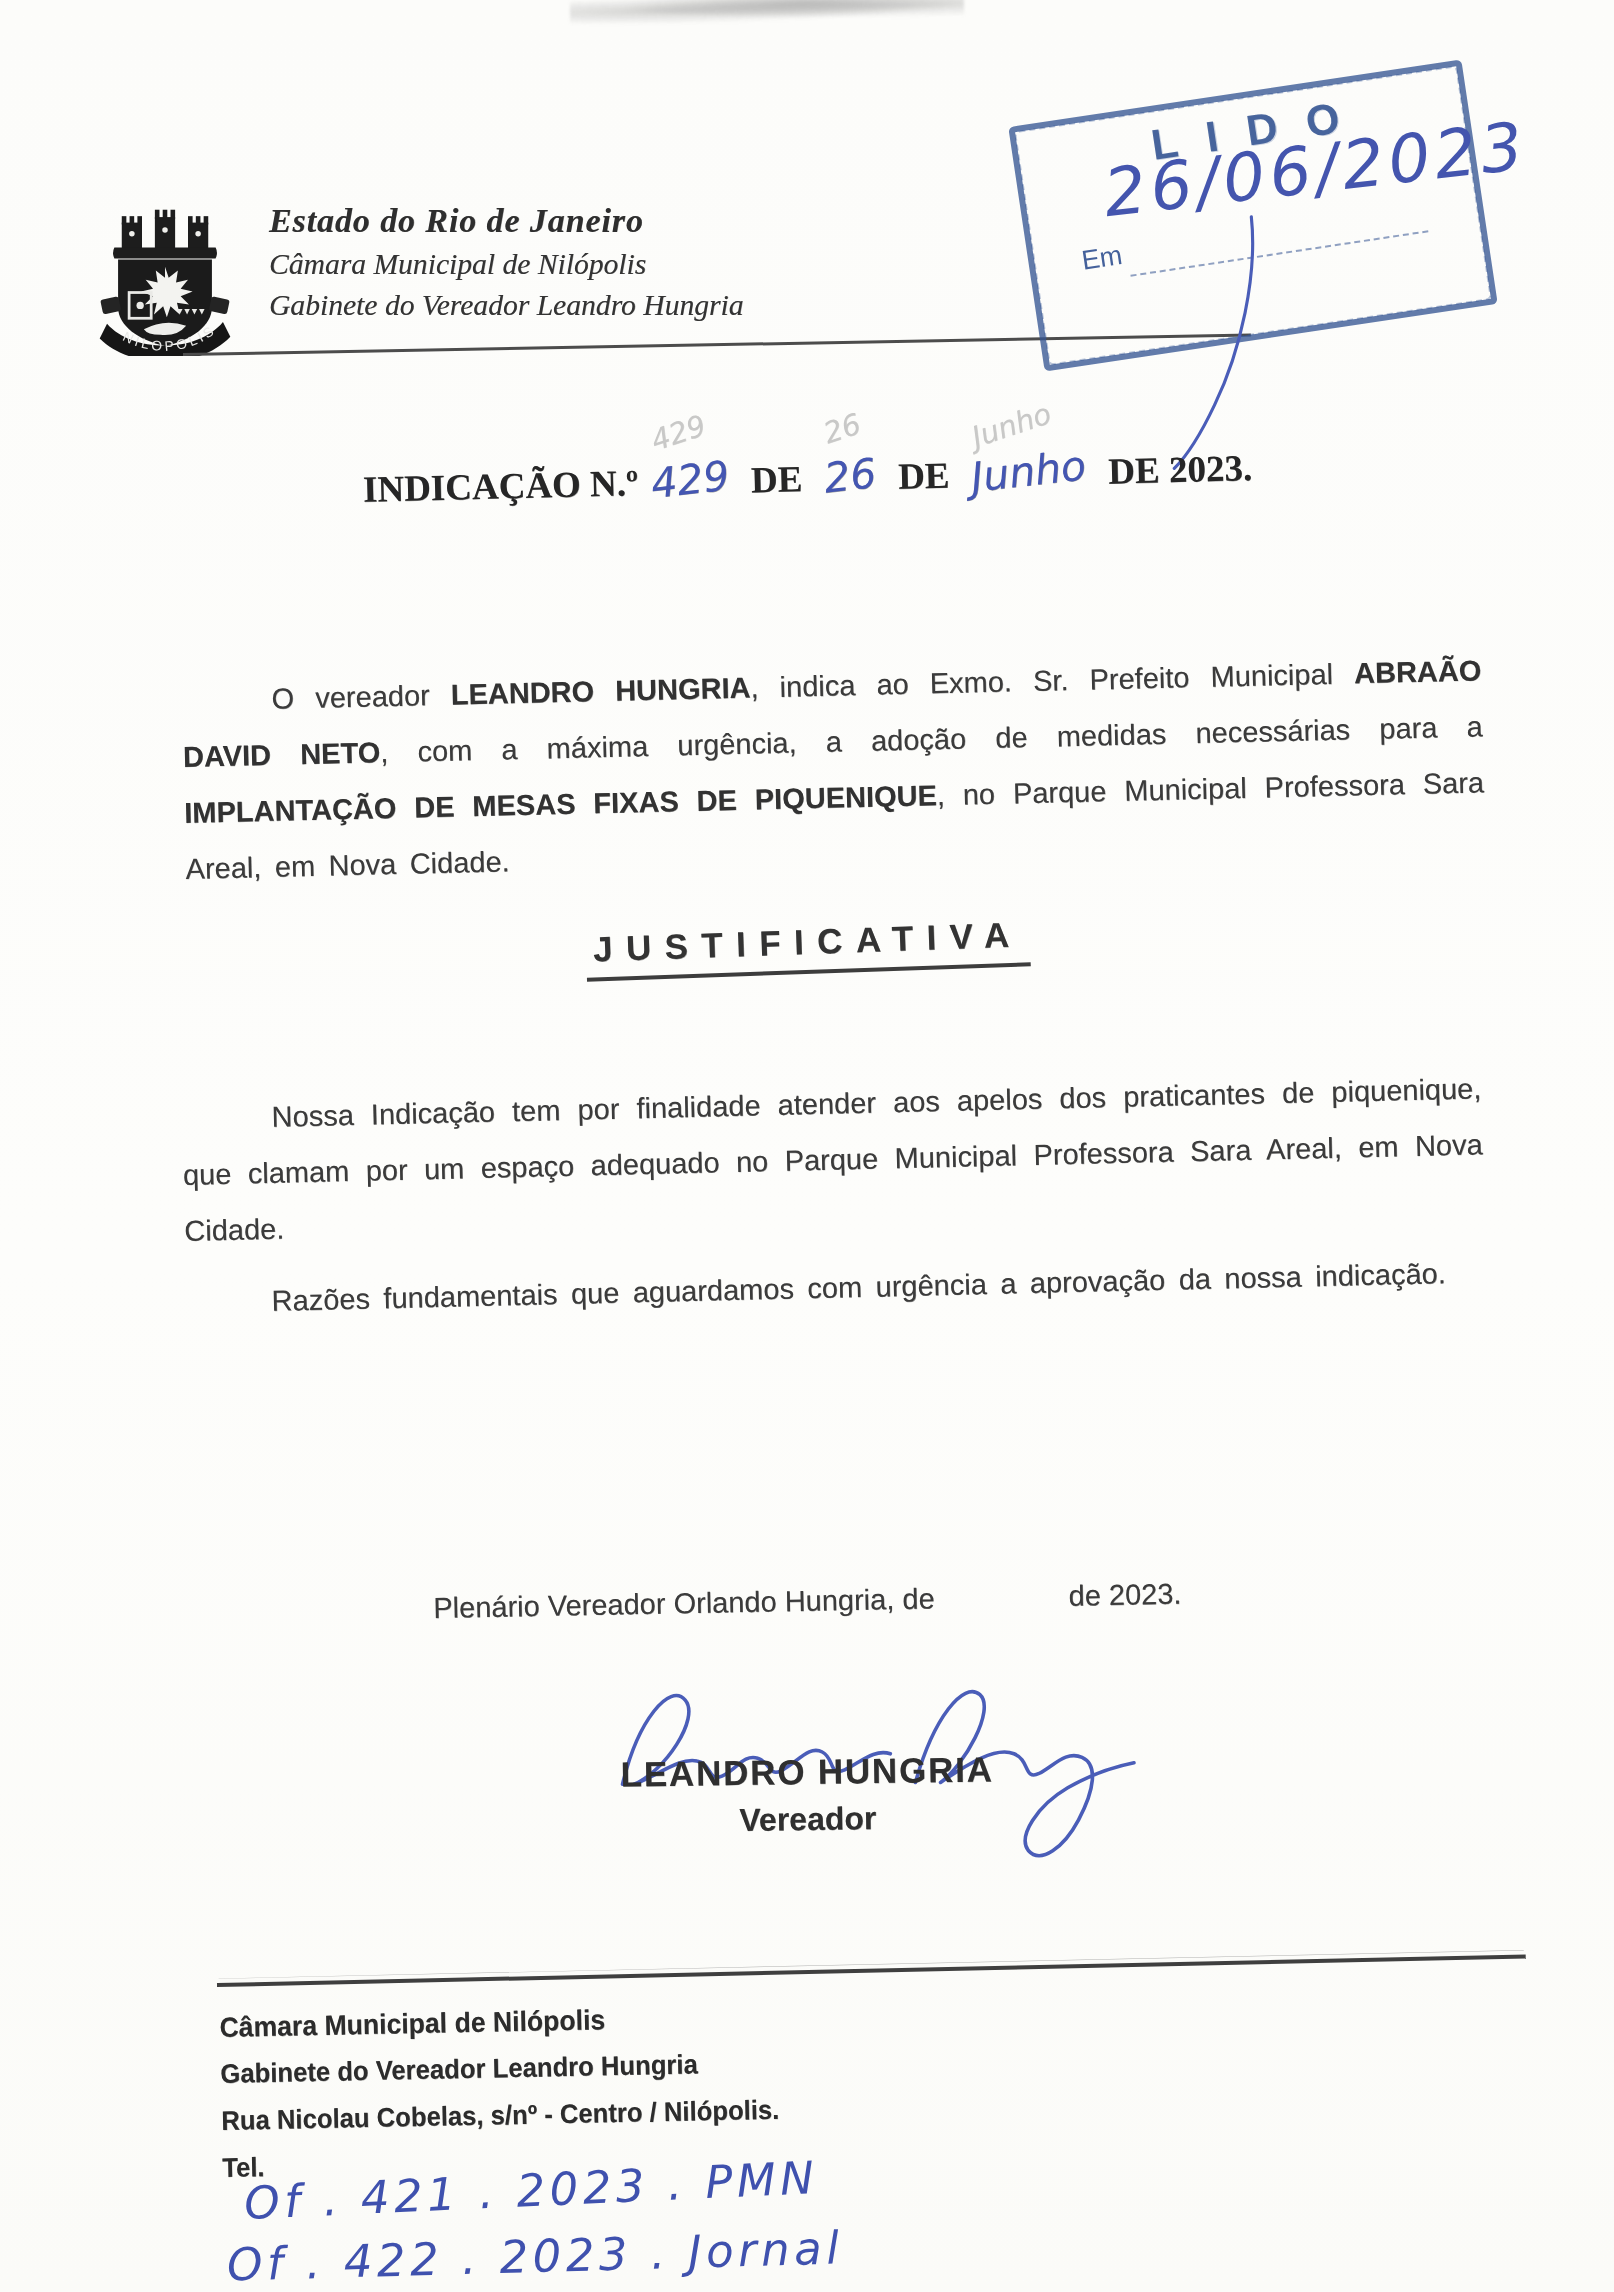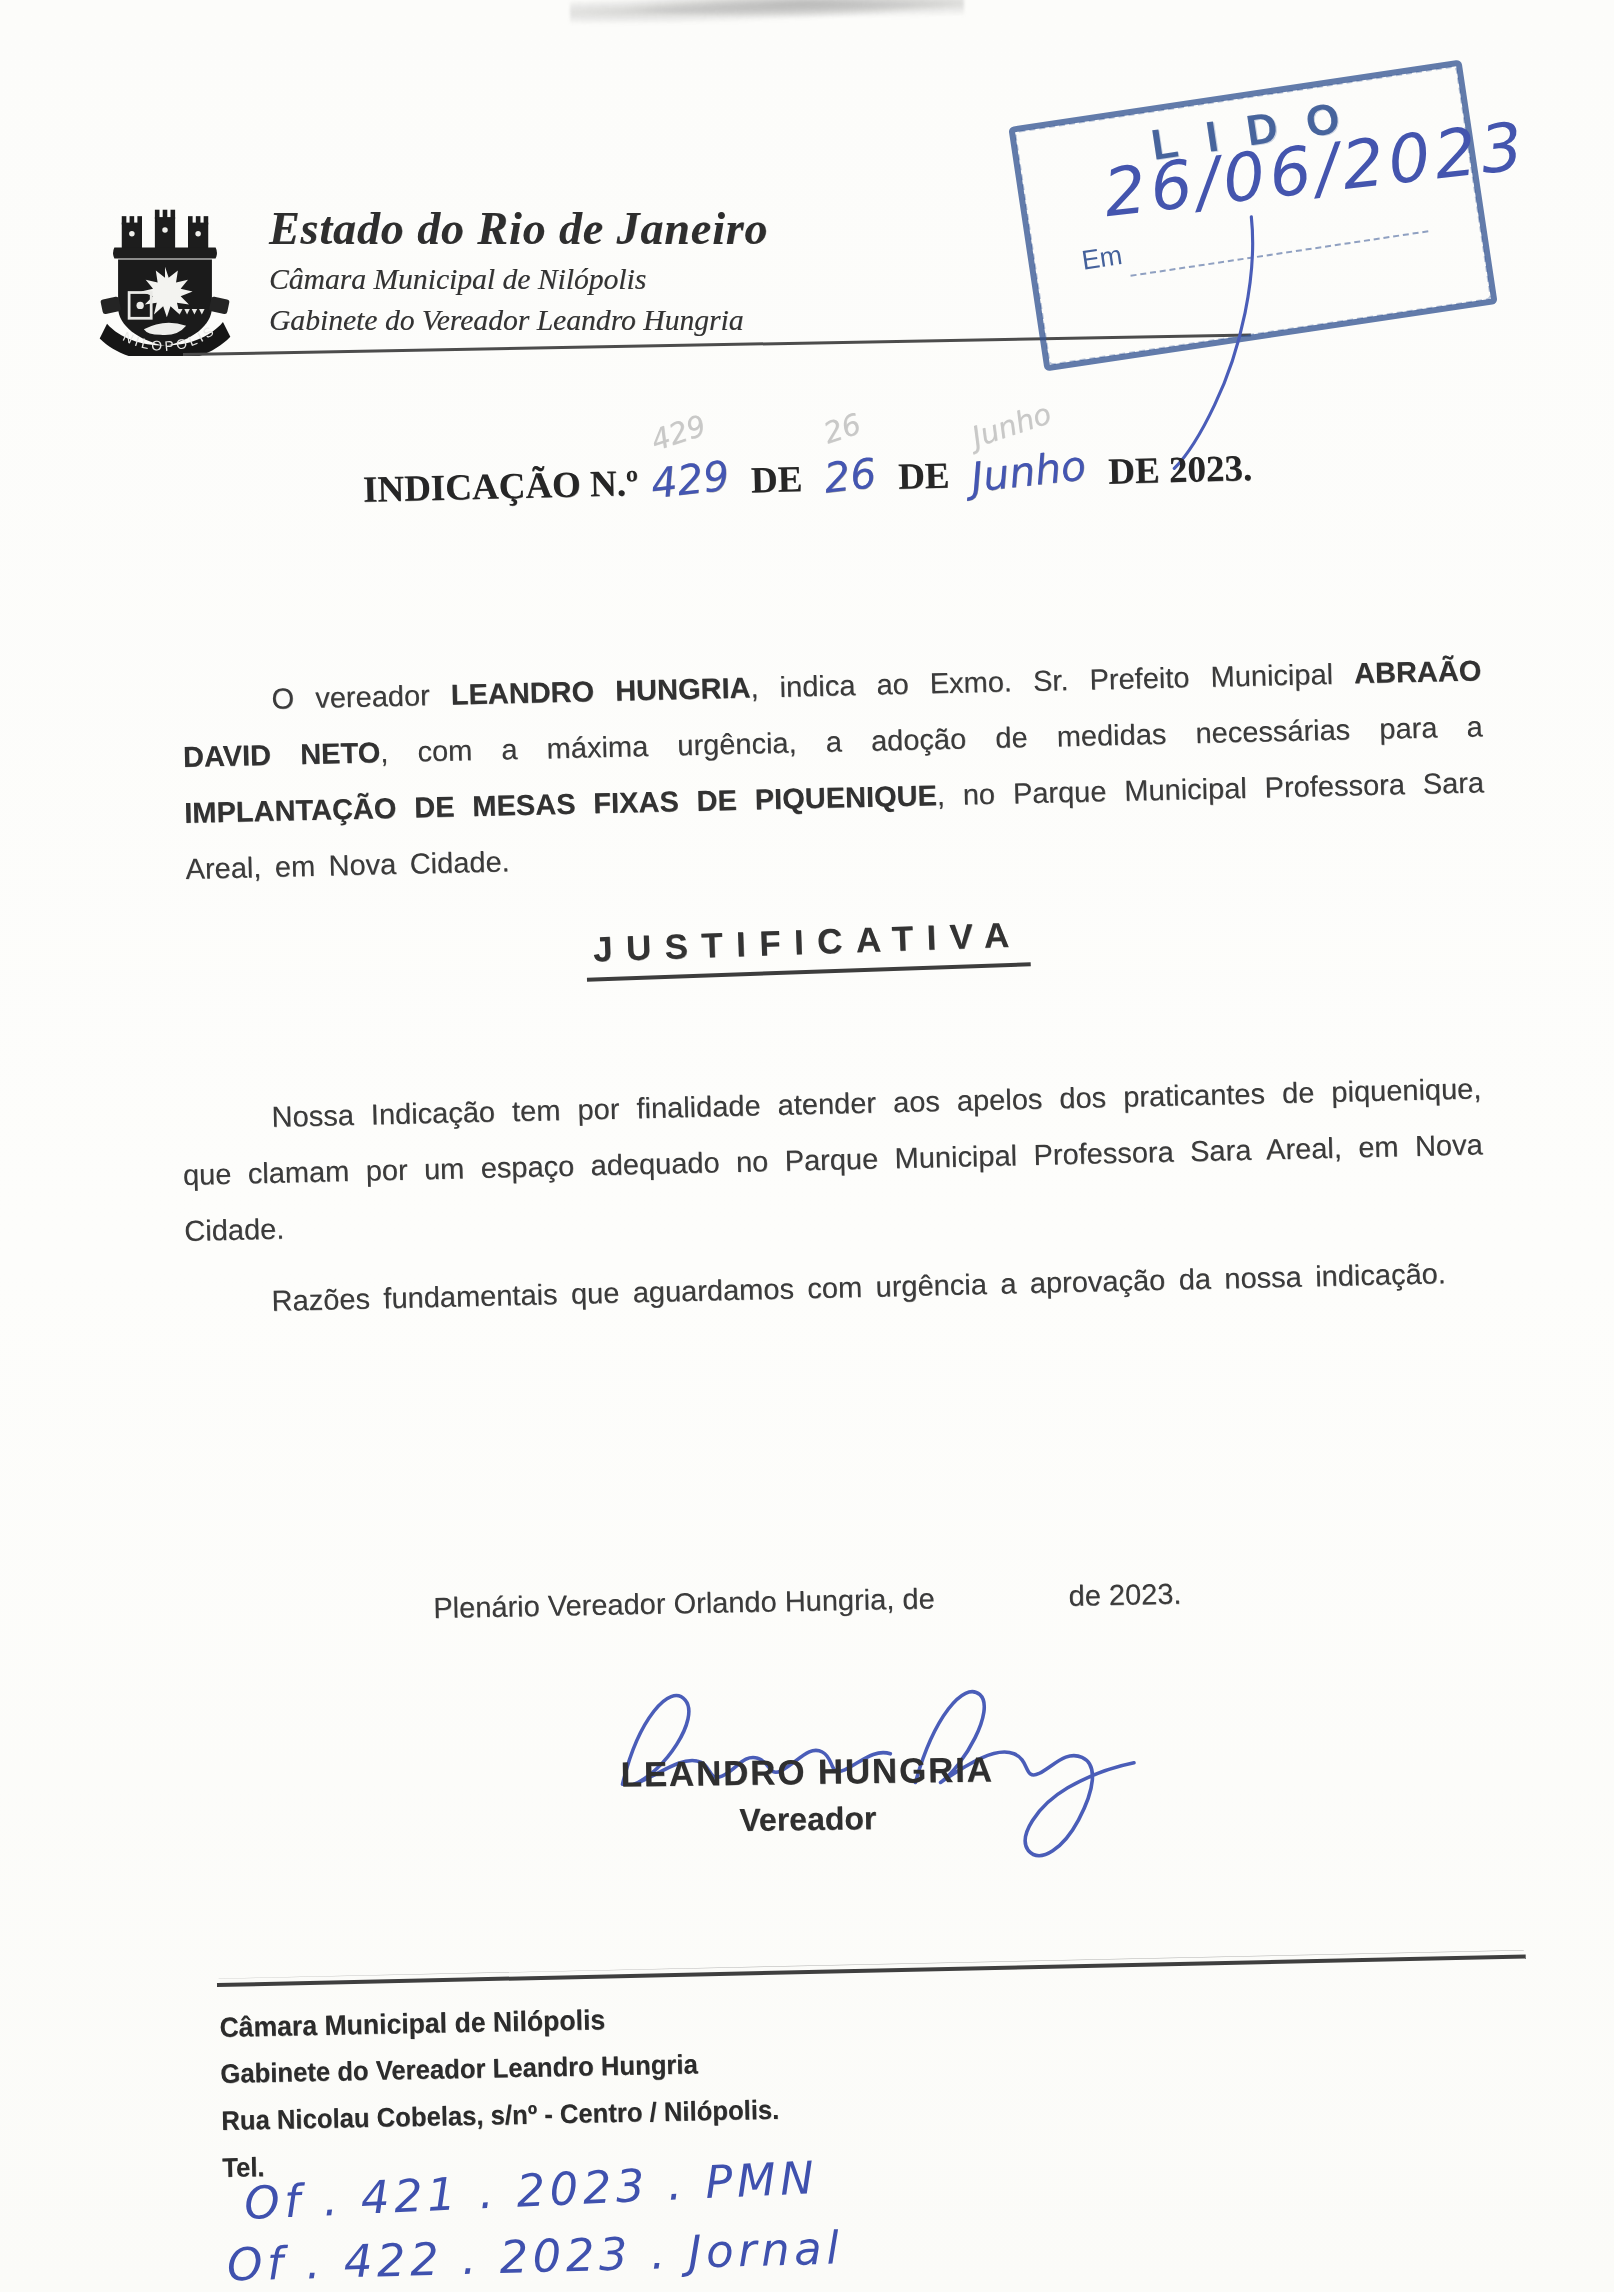--- a/index.html
+++ b/index.html
@@ -19,21 +19,21 @@
       radial-gradient(ellipse at 25% 55%, rgba(110,110,110,0.30), transparent 60%),
       radial-gradient(ellipse at 60% 35%, rgba(100,100,100,0.28), transparent 55%),
       radial-gradient(ellipse at 85% 50%, rgba(120,120,120,0.25), transparent 60%);
     filter:blur(1.8px);
     transform:rotate(-1deg);
   }
 
   
   .logo{position:absolute;left:95px;top:195px;width:140px;height:161px;}
   .header-text{position:absolute;left:269px;top:202px;white-space:nowrap;}
-  .h1{font-family:"Liberation Serif",serif;font-style:italic;font-weight:bold;font-size:46px;color:#2e2e2e;letter-spacing:0.9px;}
+  .h1{font-family:"Liberation Serif",serif;font-style:italic;font-weight:bold;font-size:34px;color:#2e2e2e;letter-spacing:0.9px;}
   .h2{font-family:"Liberation Serif",serif;font-style:italic;font-size:29.6px;color:#333;margin-top:8px;}
   .h3{font-family:"Liberation Serif",serif;font-style:italic;font-size:29.6px;color:#333;margin-top:8px;}
   .header-rule{position:absolute;left:183px;top:353px;width:1068px;height:2.7px;background:#4c4c4c;transform:rotate(-1.05deg);transform-origin:left center;}
 
   
   .stamp{
     position:absolute;left:1024px;top:92px;width:446px;height:235px;
     border:6.3px solid rgba(54,86,148,0.78);border-radius:5.4px;
     transform:rotate(-8.5deg);
   }

